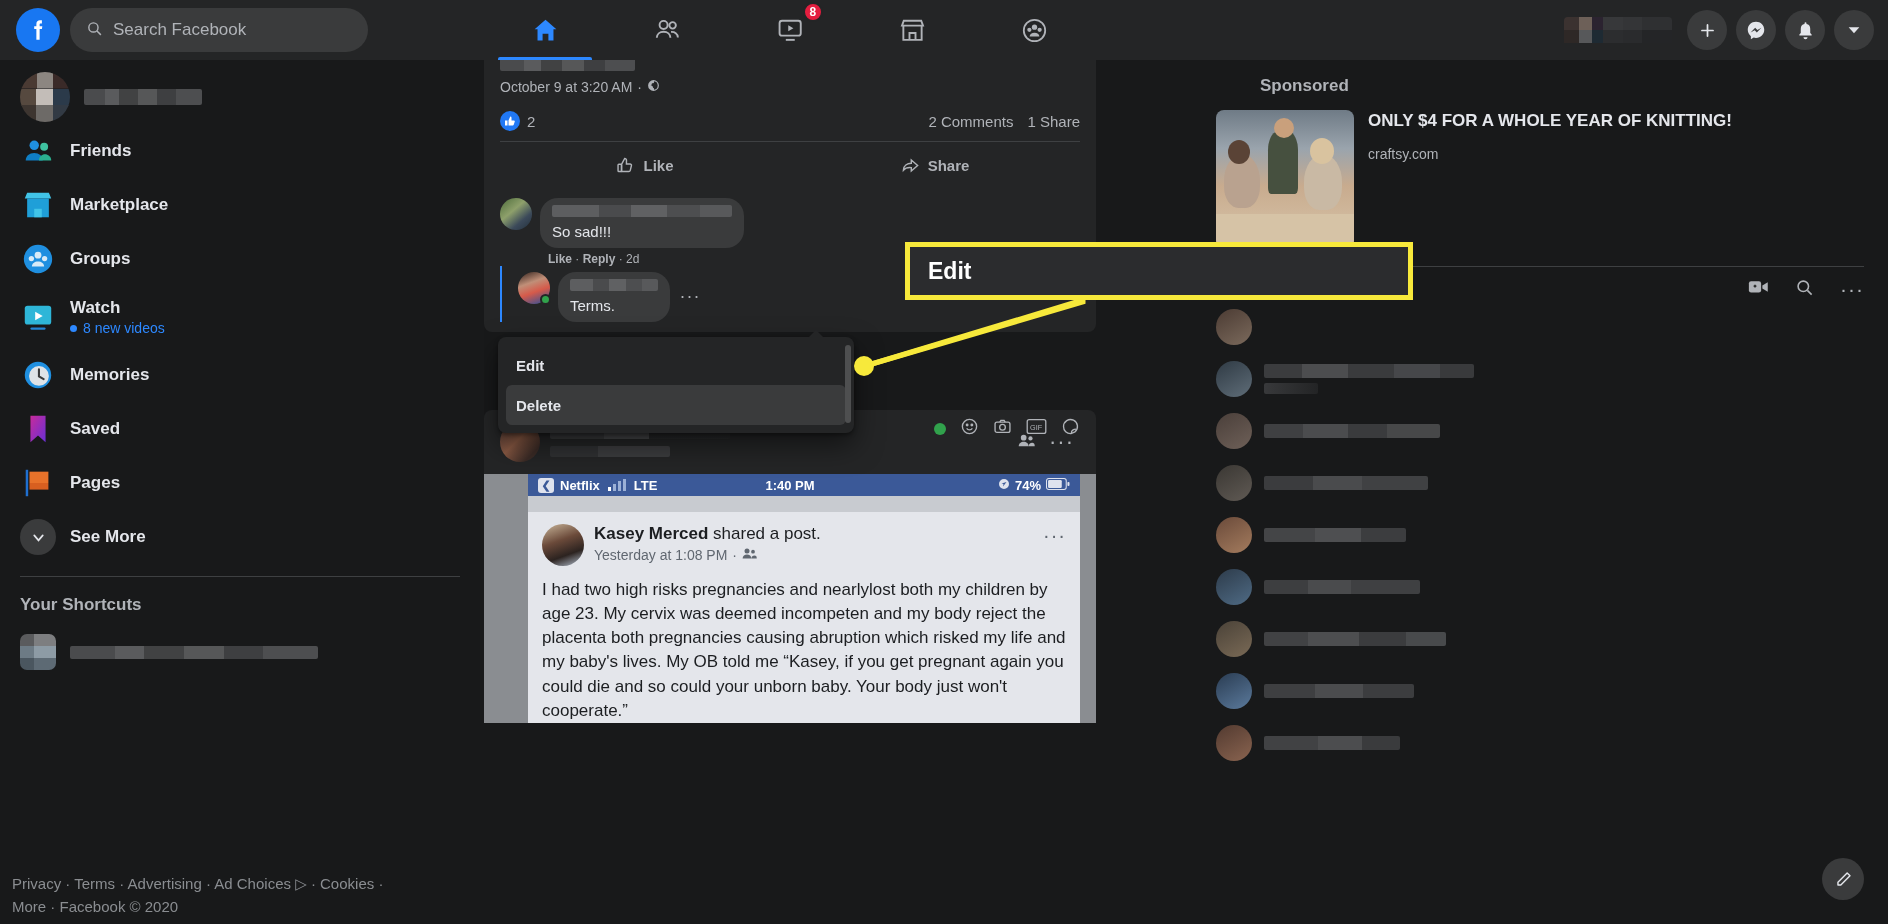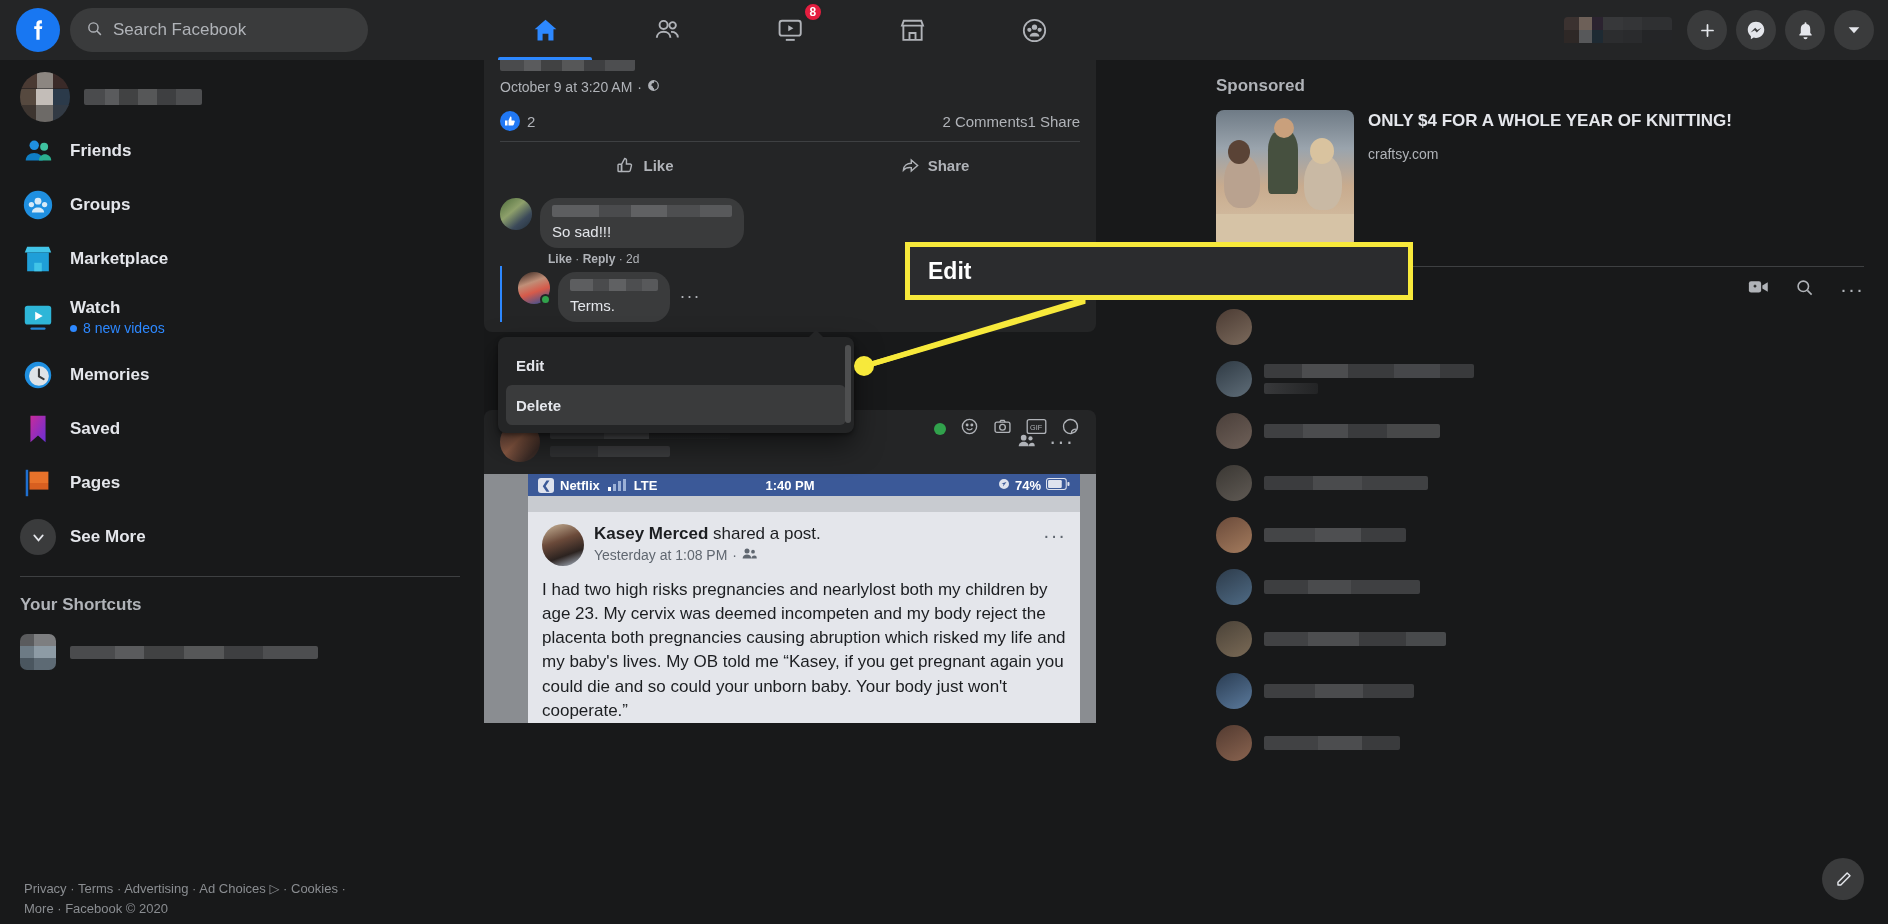--- a/index.html
+++ b/index.html
@@ -114,22 +114,22 @@
     height: 16px; border-radius: 2px;
     background-image: linear-gradient(90deg,#4a4b4d 0 18%,#5a5b5d 18% 30%,#414243 30% 46%,#565758 46% 62%,#3e3f41 62% 78%,#4d4e50 78% 100%);
   }
   .see-more-circ {
     width: 36px; height: 36px; border-radius: 50%; background: #3a3b3c;
     display:flex; align-items:center; justify-content:center;
   }
   .side-divider { height:1px; background:#3e4042; margin: 12px 8px; }
   .shortcut-title { font-size: 17px; font-weight: bold; color: #b0b3b8; padding: 6px 8px 10px; }
   .footer-links {
-    position: absolute; left: 24px; bottom: 6px; width: 440px;
-    font-size: 13px; color: #8a8d91; line-height: 1.5;
+    position: absolute; left: 12px; bottom: 6px; width: 440px;
+    font-size: 15px; color: #8a8d91; line-height: 1.5;
   }
 
   
   .feed {
     position: absolute; left: 484px; top: 32px; width: 612px; height: 876px;
     overflow: hidden;
   }
   .card { background: #242526; border-radius: 8px; margin-bottom: 16px; }
   .post-head { padding: 12px 16px 6px; }
   .post-time { font-size: 14px; color: #b0b3b8; margin-top: 8px; display:flex; align-items:center; }
@@ -241,21 +241,21 @@
   .ps-name b { font-weight: bold; }
   .ps-sub { font-size: 14px; color: #606770; margin-top: 3px; display:flex; align-items:center; }
   .ps-more { margin-left: auto; color: #606770; font-size: 20px; letter-spacing: 1px; }
   .ps-text { font-size: 17px; color: #1c1e21; line-height: 1.42; margin-top: 12px; }
 
   
   .right-rail {
     position: absolute; left: 1096px; top: 60px; width: 792px; height: 864px;
     padding: 16px 24px 0 120px; overflow: hidden;
   }
-  .rr-title { font-size: 17px; font-weight: bold; color: #b0b3b8; margin-bottom: 14px; }
+  .rr-title { font-size: 17px; font-weight: bold; color: #b0b3b8; margin-bottom: 14px; margin-left: 44px; }
   .ad { display: flex; }
   .ad-img {
     width: 138px; height: 138px; border-radius: 8px; flex: 0 0 auto; margin-right: 14px;
     background-image:
       linear-gradient(180deg,#6f7b86 0%,#9aa4ad 28%,#c8ab8e 55%,#d8c6ab 100%);
     position: relative; overflow: hidden;
   }
   .ad-img .fig { position:absolute; border-radius: 50% 50% 40% 40%; }
   .ad-title { font-size: 17px; font-weight: bold; color: #e4e6eb; line-height: 1.3; }
   .ad-url { font-size: 14px; color: #b0b3b8; margin-top: 14px; }
@@ -392,39 +392,39 @@
             <circle cx="24.5" cy="13.5" r="4.2" fill="#3fc2a0"></circle>
             <path d="M19 28c0-4.2 3.2-6.6 6.4-6.6S32 23.8 32 28z" fill="#2bb08f"></path>
           </svg>
       </div>
       <div class="side-label">Friends</div>
     </div>
 
     <div class="side-item">
       <div class="side-icon">
         <svg width="34" height="34" viewBox="0 0 36 36">
+            <path d="M4 11h28l-2.5-6H6.5z" fill="#41c4e8"></path>
+            <path d="M6.5 11v20h23V11z" fill="#1f9fd8"></path>
+            <path d="M14 31v-9h8v9z" fill="#41c4e8"></path>
+          </svg>
+      </div>
+      <div class="side-label">Marketplace</div>
+    </div>
+
+    <div class="side-item">
+      <div class="side-icon">
+        <svg width="34" height="34" viewBox="0 0 36 36">
             <circle cx="18" cy="18" r="15" fill="#1f8fe0"></circle>
             <circle cx="18" cy="14" r="3.6" fill="#d8eaf7"></circle>
             <circle cx="11" cy="17.5" r="2.8" fill="#d8eaf7"></circle>
             <circle cx="25" cy="17.5" r="2.8" fill="#d8eaf7"></circle>
             <path d="M11.5 26c0-3.3 3-5.4 6.5-5.4s6.5 2.1 6.5 5.4z" fill="#d8eaf7"></path>
           </svg>
       </div>
       <div class="side-label">Groups</div>
-    </div>
-
-    <div class="side-item">
-      <div class="side-icon">
-        <svg width="34" height="34" viewBox="0 0 36 36">
-            <path d="M4 11h28l-2.5-6H6.5z" fill="#41c4e8"></path>
-            <path d="M6.5 11v20h23V11z" fill="#1f9fd8"></path>
-            <path d="M14 31v-9h8v9z" fill="#41c4e8"></path>
-          </svg>
-      </div>
-      <div class="side-label">Marketplace</div>
     </div>
 
     <div class="side-item" style="height:62px">
       <div class="side-icon">
         <svg width="34" height="34" viewBox="0 0 36 36">
             <rect x="4" y="6" width="28" height="20" rx="3" fill="#2eb6d8"></rect>
             <path d="M15 12.5l8 4.5-8 4.5z" fill="#fff"></path>
             <rect x="10" y="29" width="16" height="2.6" rx="1.3" fill="#2384d4"></rect>
           </svg>
       </div>
@@ -528,21 +528,21 @@
 
       <div class="stats-row">
         <div style="display:flex;align-items:center">
           <span class="like-pill">
             <svg width="12" height="12" viewBox="0 0 24 24" fill="#fff">
                 <path d="M9 21h8.5a2 2 0 0 0 1.9-1.4l2-6A2 2 0 0 0 19.5 11H15V5.5A2.5 2.5 0 0 0 12.5 3L9 11zM2 11h5v10H2z"></path>
               </svg>
           </span>
           <span>2</span>
         </div>
-        <div style="display:flex;">
+        <div style="display:flex;gap:14px">
           <span>2 Comments</span>
           <span>1 Share</span>
         </div>
       </div>
 
       <div class="action-row">
         <div class="action-btn">
           <svg width="19" height="19" viewBox="0 0 24 24" fill="none" stroke="#b0b3b8" stroke-width="1.8">
               <path d="M7 10.5 11 3a2.2 2.2 0 0 1 2.2 2.2V10h4.5a1.8 1.8 0 0 1 1.8 2.2l-1.5 6a1.9 1.9 0 0 1-1.8 1.4H7z"></path>
               <rect x="2.6" y="10.5" width="4.4" height="9.1" rx="1"></rect>

